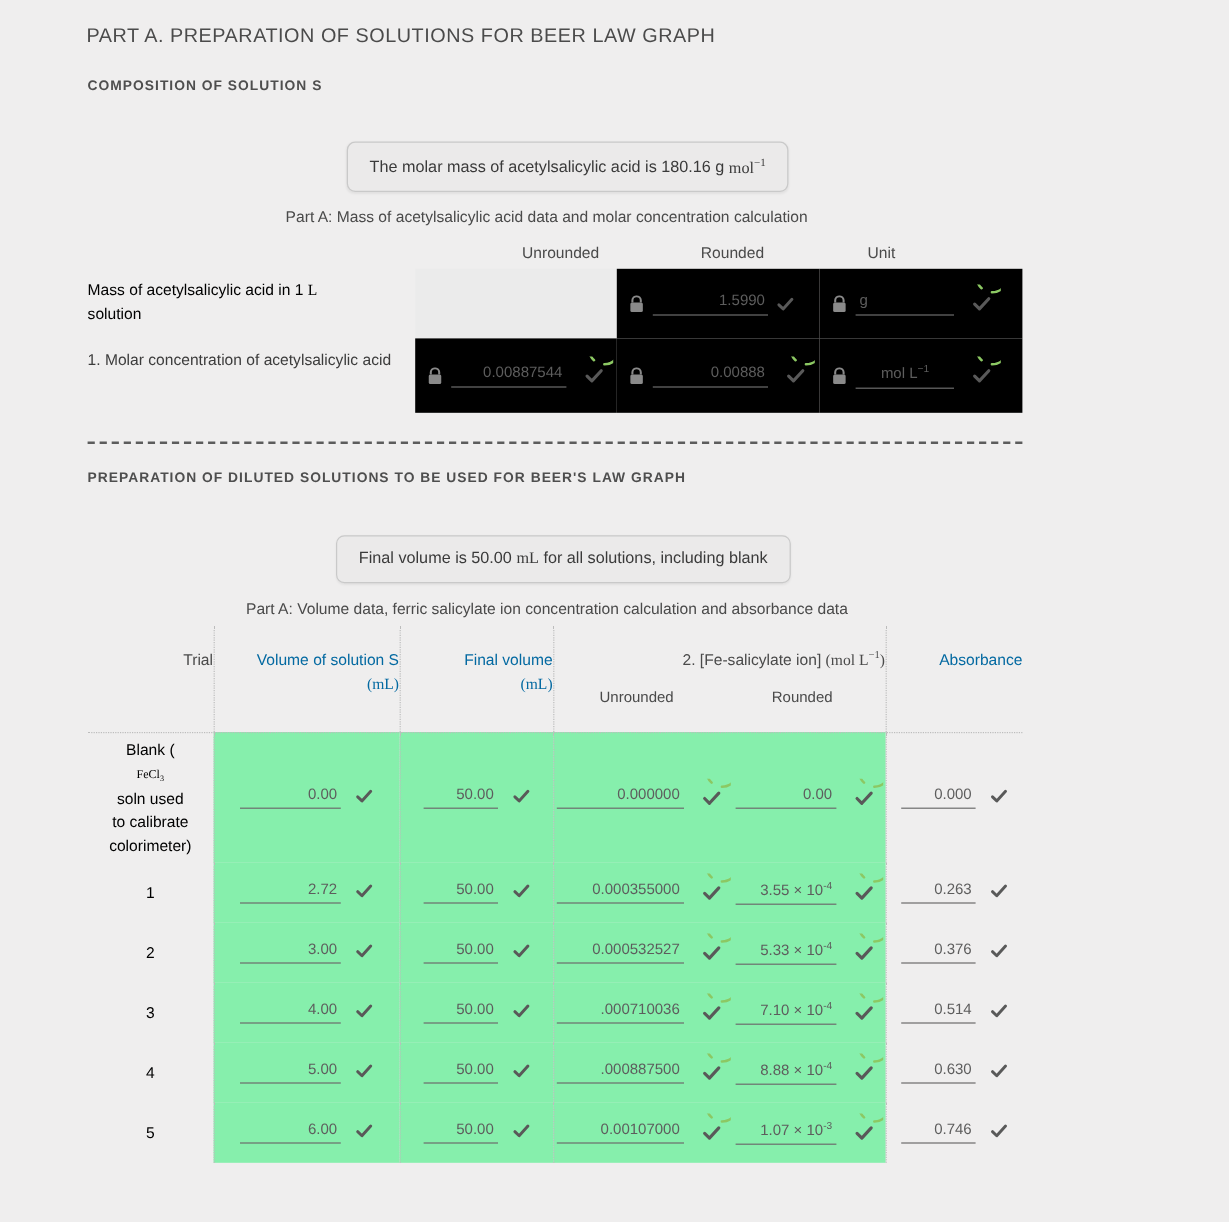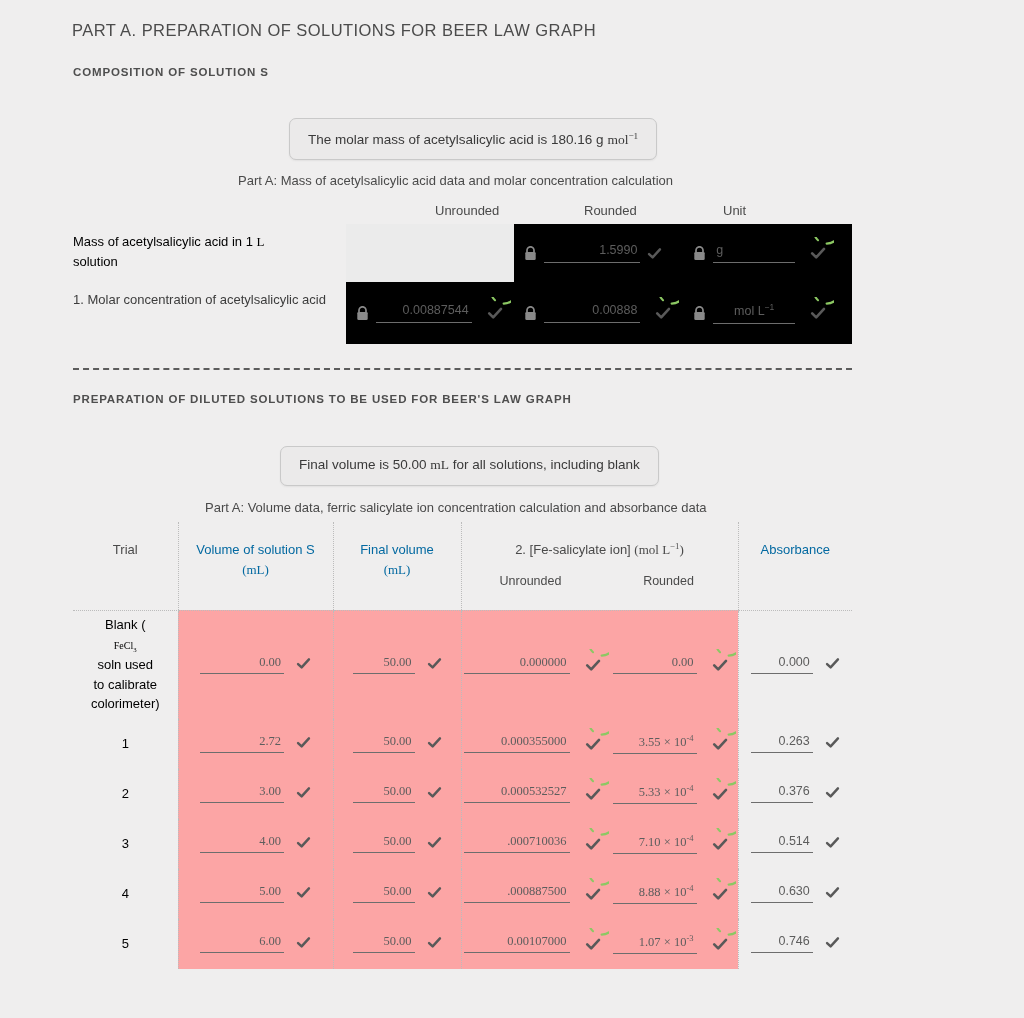--- a/index.html
+++ b/index.html
@@ -193,21 +193,21 @@
     font-weight: normal;
     vertical-align: top;
     padding-top: 18px;
     box-sizing: border-box;
   }
   .t2-hrow th + th { border-left: 1px dotted #bcbcbc; }
 
   .hd {
     font-size: 13px;
     color: #4a4a4a;
-    text-align: center;
+    text-align: right;
     line-height: 1.55;
   }
   .hd.blue { color: #0369a1; }
 
   .subhd-wrap {
     display: flex;
     margin-top: 14px;
   }
   .subhd {
     flex: 1;
@@ -225,21 +225,21 @@
   .t2 tbody td { border-left: 1px dotted #bcbcbc; }
   .t2 tbody td:first-child { border-left: none; }
 
   .trial-lab {
     text-align: center;
     font-size: 13px;
     color: #000000;
     line-height: 1.5;
     padding: 0 4px;
   }
-  .shade { background: #fca5a5; font-family: Liberation Serif, serif; }
+  .shade { background: #86efac; }
 
   .cellpad {
     display: flex;
     align-items: center;
     justify-content: center;
     padding: 6px 0;
   }
   .cellpad.two {
     justify-content: space-around;
   }

